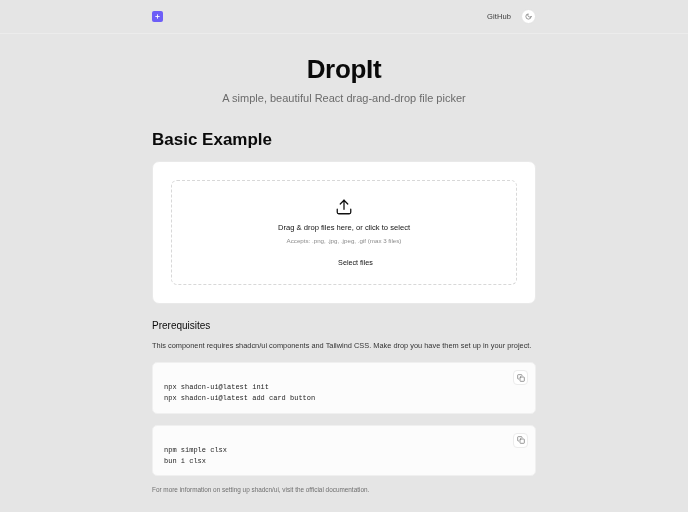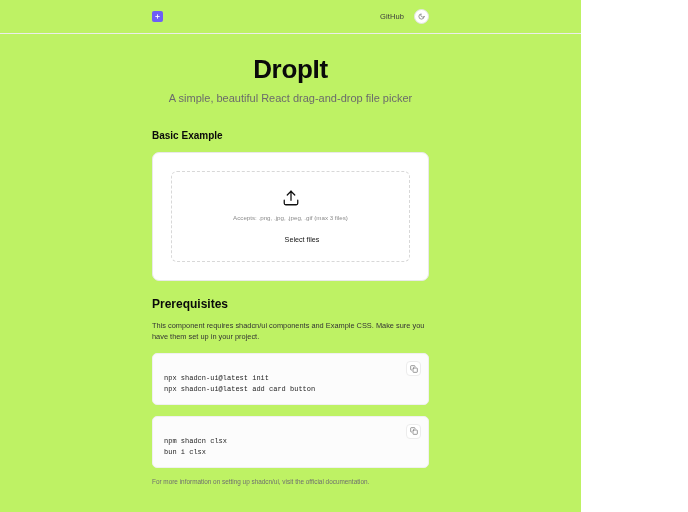--- a/index.html
+++ b/index.html
@@ -5,23 +5,23 @@
   * { box-sizing: border-box; }
   html, body {
     margin: 0; padding: 0;
     width: 688px; height: 512px;
     background: #ffffff;
     font-family: "Liberation Sans", sans-serif;
     color: #0a0a0a;
     overflow: hidden;
   }
   .page {
-    width: 581px; height: 512px;
+    width: 688px; height: 512px;
     position: relative;
-    background: #bef264;
+    background: #e5e5e5;
   }
 
   
   .topbar {
     height: 34px;
     border-bottom: 1px solid #ececec;
     display: flex;
     align-items: center;
     padding: 0 152px;
     justify-content: space-between;
@@ -66,21 +66,21 @@
     letter-spacing: -.3px;
     color: #0a0a0a;
   }
   .hero p {
     margin: 7px 0 0;
     font-size: 11px;
     color: #6b6b6b;
   }
 
   h2.section {
-    font-size: 10px;
+    font-size: 17px;
     font-weight: bold;
     margin: 26px 0 0;
     color: #0a0a0a;
   }
 
   
   .card {
     margin-top: 11px;
     border: 1px solid #e9e9e9;
     border-radius: 7px;
@@ -113,22 +113,22 @@
     background: transparent;
     border: none;
     padding: 2px 6px;
     cursor: pointer;
     font-family: "Liberation Sans", sans-serif;
     margin-left: 23px;
   }
 
   
   .doc-h3 {
-    font-size: 12px;
-    font-weight: bold;
+    font-size: 10px;
+    font-weight: normal;
     margin: 16px 0 0;
     color: #0a0a0a;
   }
   .doc-p {
     font-size: 7.4px;
     color: #333;
     margin: 9px 0 0;
     line-height: 1.5;
   }
   .doc-p.small {
@@ -201,43 +201,44 @@
 
     <div class="card">
       <div class="dropzone">
         <div class="upload-icon">
           <svg width="18" height="18" viewBox="0 0 24 24" fill="none" stroke="#111" stroke-width="1.7" stroke-linecap="round" stroke-linejoin="round">
             <path d="M21 15v4a2 2 0 0 1-2 2H5a2 2 0 0 1-2-2v-4"></path>
             <polyline points="17 8 12 3 7 8"></polyline>
             <line x1="12" y1="3" x2="12" y2="15"></line>
           </svg>
         </div>
+        <p class="dz-main">Drag &amp; drop files here, or click to select</p>
         <p class="dz-sub">Accepts: .png, .jpg, .jpeg, .gif (max 3 files)</p>
         <button class="select-btn">Select files</button>
       </div>
     </div>
 
 
     <div class="doc-h3">Prerequisites</div>
-    <p class="doc-p">This component requires shadcn/ui components and Example CSS. Make sure you have them set up in your project.</p>
+    <p class="doc-p">This component requires shadcn/ui components and Tailwind CSS. Make drop you have them set up in your project.</p>
 
     <div class="code-wrap">
       <pre>npx shadcn-ui@latest init
 npx shadcn-ui@latest add card button</pre>
       <button class="copy-btn">
         <svg width="8" height="8" viewBox="0 0 24 24" fill="none" stroke="#666" stroke-width="2" stroke-linecap="round" stroke-linejoin="round">
           <rect x="9" y="9" width="13" height="13" rx="2" ry="2"></rect>
           <path d="M5 15H4a2 2 0 0 1-2-2V4a2 2 0 0 1 2-2h9a2 2 0 0 1 2 2v1"></path>
         </svg>
       </button>
     </div>
 
 
     <div class="code-wrap">
-      <pre>npm shadcn clsx
+      <pre>npm simple clsx
 bun i clsx</pre>
       <button class="copy-btn">
         <svg width="8" height="8" viewBox="0 0 24 24" fill="none" stroke="#666" stroke-width="2" stroke-linecap="round" stroke-linejoin="round">
           <rect x="9" y="9" width="13" height="13" rx="2" ry="2"></rect>
           <path d="M5 15H4a2 2 0 0 1-2-2V4a2 2 0 0 1 2-2h9a2 2 0 0 1 2 2v1"></path>
         </svg>
       </button>
     </div>
 
     <p class="doc-p small">For more information on setting up shadcn/ui, visit the official documentation.</p>

